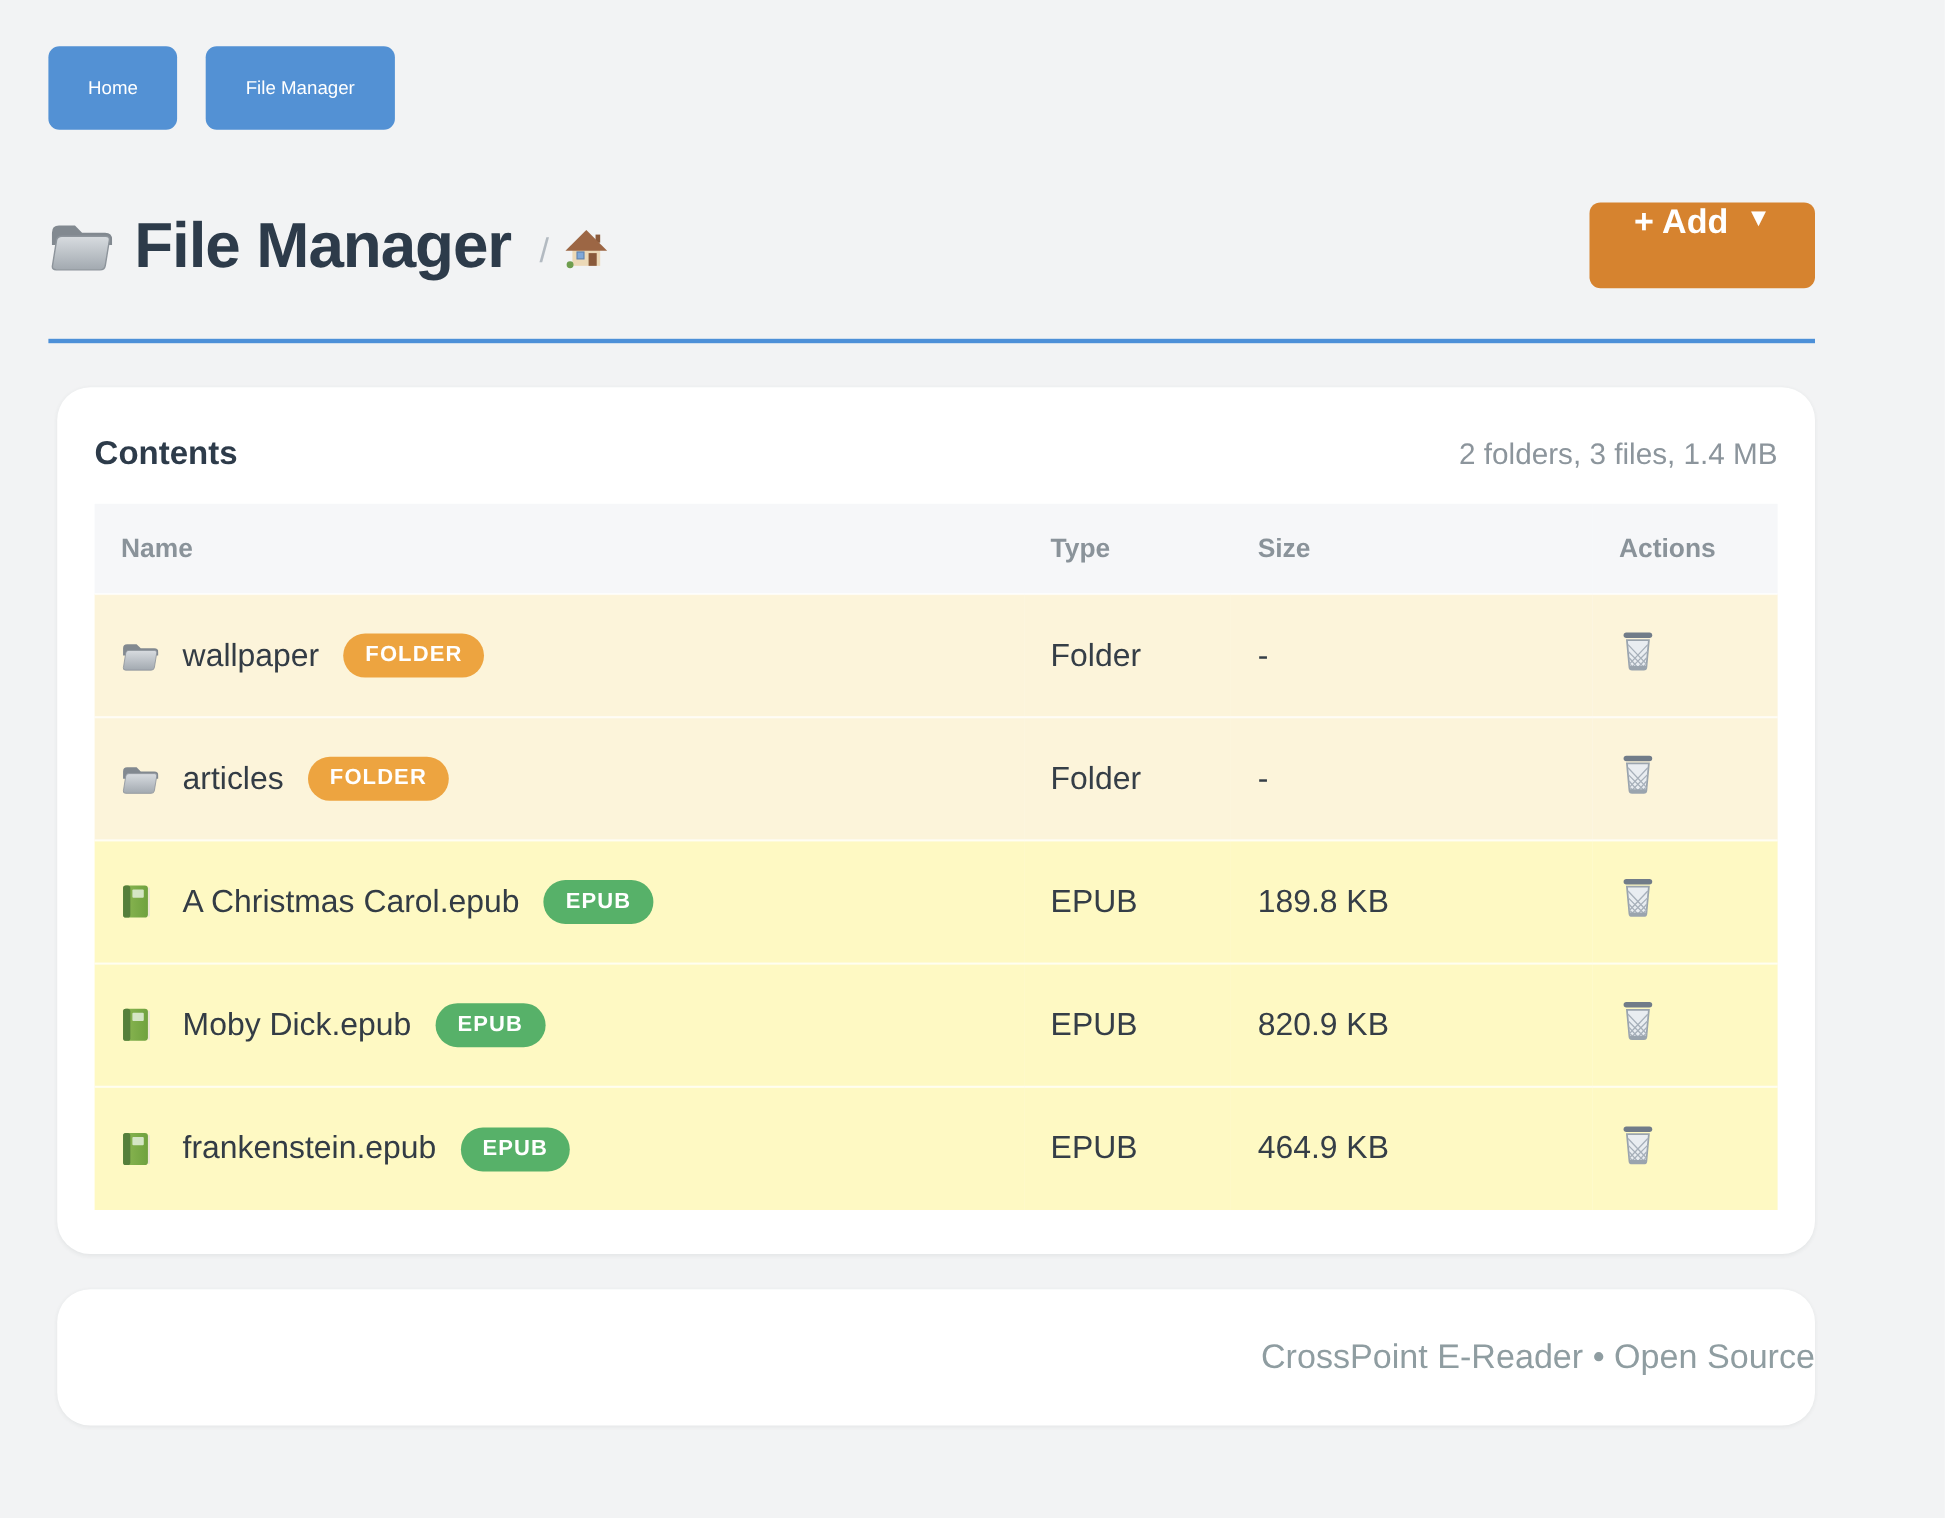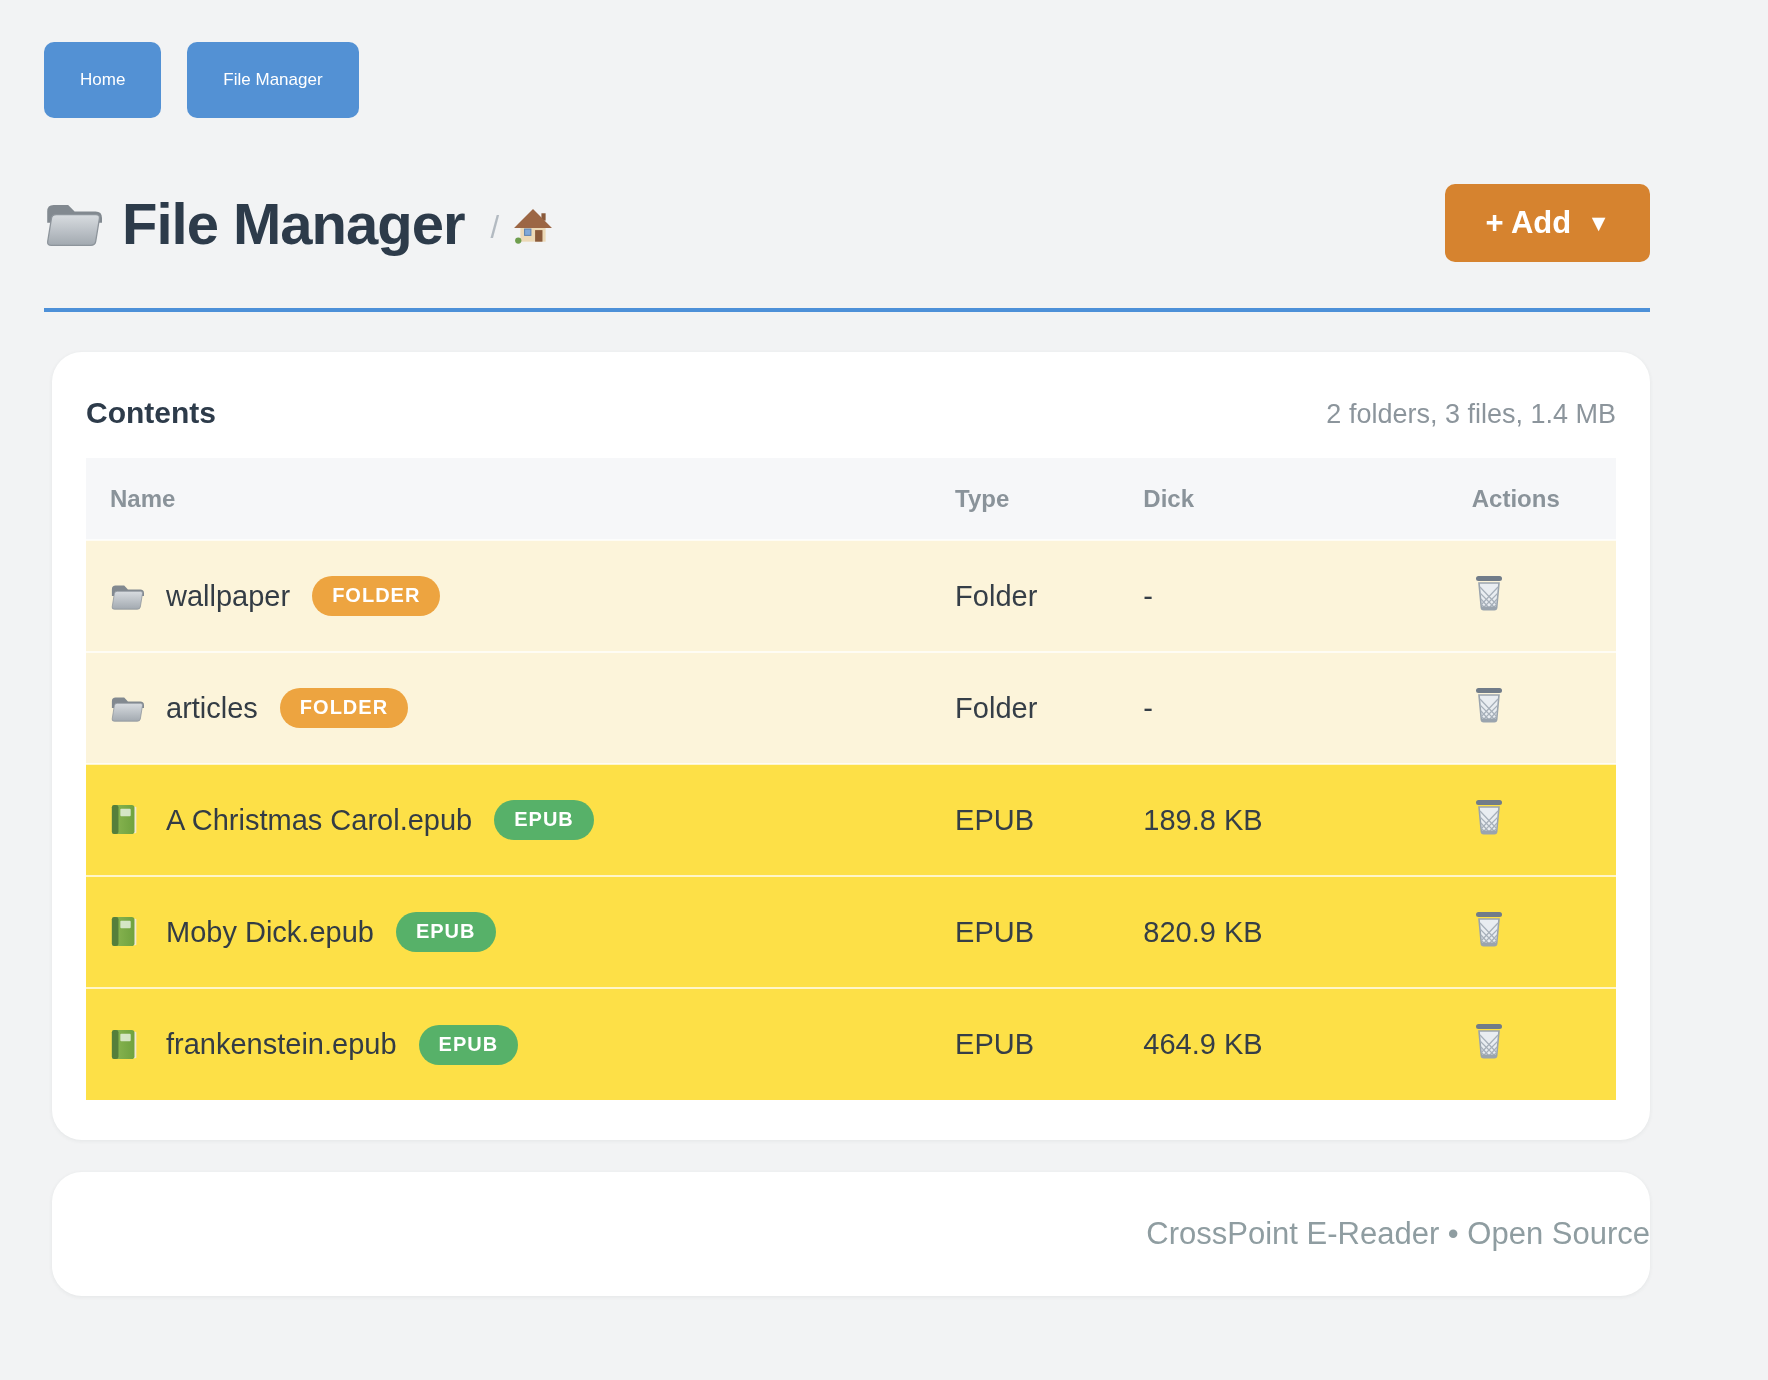--- a/index.html
+++ b/index.html
@@ -26,21 +26,21 @@
     display: flex; align-items: center;
     margin-top: 66px; padding-bottom: 46px;
     border-bottom: 4px solid #4d90d8;
   }
   .title-folder-icon { width: 58px; height: 52px; margin-right: 20px; flex: none; }
   .page-title { font-size: 58px; font-weight: bold; color: #2d3b4a; letter-spacing: -1px; }
   .crumb-sep { font-size: 31px; color: #b3bac1; margin: 10px 14px 0 26px; }
   .crumb-home-icon { width: 40px; height: 38px; margin-top: 8px; }
   .spacer { flex: 1; }
   .add-btn {
-    display: inline-flex; align-items: center; justify-content: center;
+    display: inline-flex; justify-content: center;
     height: 78px; padding: 0 40px;
     background: #d6832f; color: #fff;
     border: none; border-radius: 10px;
     font-size: 31px; font-weight: bold; font-family: inherit; cursor: pointer;
   }
   .add-caret { font-size: 23px; margin-left: 16px; }
 
   
   .card {
     background: #ffffff; border-radius: 30px;
@@ -57,21 +57,21 @@
   table { width: 100%; border-collapse: collapse; margin-top: 28px; table-layout: fixed; }
   thead th {
     background: #f6f7f9; height: 82px;
     text-align: left; vertical-align: middle;
     padding-left: 24px;
     font-size: 24px; font-weight: bold; color: #8a939a;
   }
   tbody td { height: 112px; vertical-align: middle; padding-left: 24px; font-size: 29px; }
   tbody tr { border-top: 2px solid rgba(255,255,255,0.7); }
   tr.row-folder { background: #fcf4da; }
-  tr.row-epub   { background: #fde047; padding-left: 16px; }
+  tr.row-epub   { background: #fef9c3; padding-left: 16px; }
 
   .name-wrap { display: flex; align-items: center; }
   .row-icon { width: 34px; height: 32px; margin-right: 22px; flex: none; display: inline-flex; }
   .file-name { color: #333c45; cursor: pointer; }
   .badge {
     display: inline-block; margin-left: 22px;
     padding: 8px 20px 9px; border-radius: 999px;
     font-size: 20px; font-weight: bold; letter-spacing: 1px; color: #fff;
   }
   .badge-folder { background: #eda440; }
@@ -135,21 +135,21 @@
       <colgroup>
           <col style="width:844px">
           <col style="width:188px">
           <col style="width:328px">
           <col style="width:168px">
         </colgroup>
       <thead>
         <tr>
           <th>Name</th>
           <th>Type</th>
-          <th>Dick</th>
+          <th>Size</th>
           <th>Actions</th>
         </tr>
       </thead>
       <tbody id="rows-body">
           <tr class="row-folder">
     <td>
       <span class="name-wrap">
         <span class="row-icon icon-slot">
                   <svg viewBox="0 0 36 32" xmlns="http://www.w3.org/2000/svg">
       <defs>

